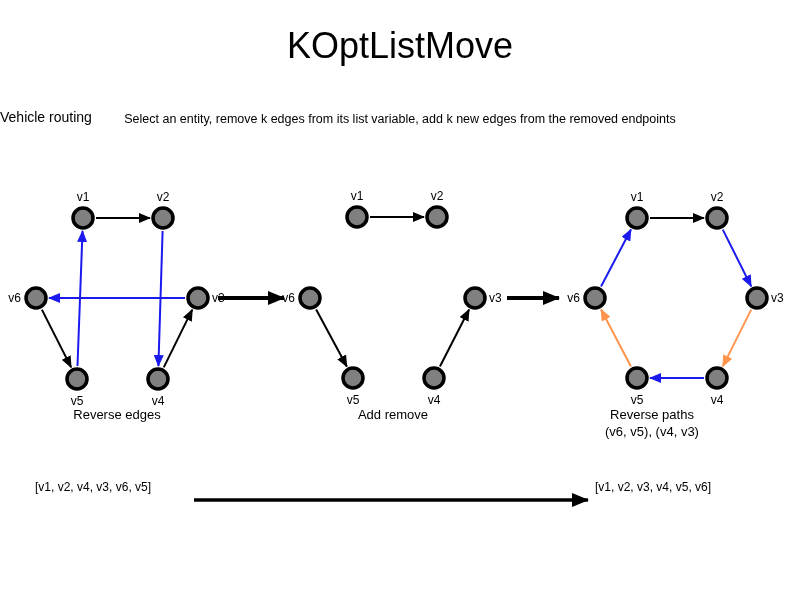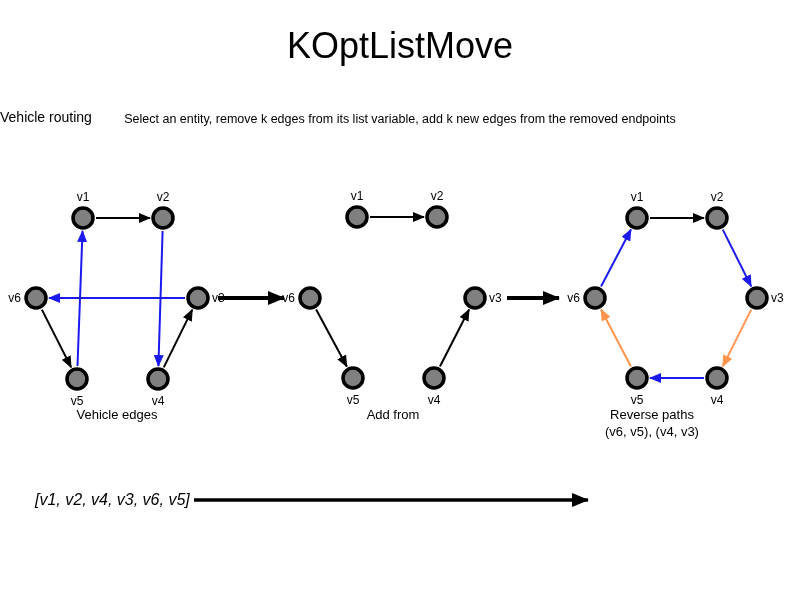--- a/index.html
+++ b/index.html
@@ -18,21 +18,21 @@
   .section-label{
     position:absolute;left:0;right:0;top:108px;text-align:left;
     font-size:14px;line-height:18px;
   }
   .diagram-svg{position:absolute;left:0;top:0;}
   .caption{
     position:absolute;top:406px;transform:translateX(-50%);
     text-align:center;font-size:13px;line-height:17px;white-space:nowrap;
   }
   .seq-text{
-    position:absolute;top:491px;font-size:16px;line-height:18px;white-space:nowrap;font-style:italic;
+    position:absolute;top:478px;font-size:12px;line-height:18px;white-space:nowrap;
   }
 </style>
 </head>
 <body>
 
 <div class="canvas">
 
   <div class="page-title">KOptListMove</div>
   <div class="page-subtitle">Select an entity, remove k edges from its list variable, add k new edges from the removed endpoints</div>
   <div class="section-label">Vehicle routing</div>
@@ -102,25 +102,26 @@
       <circle cx="637" cy="378" r="10" fill="#808080" stroke="#000000" stroke-width="3.5"></circle>
       <text x="637" y="404" text-anchor="middle" font-size="12" fill="#000" font-family="&quot;Liberation Sans&quot;, sans-serif">v5</text>
       <circle cx="595" cy="298" r="10" fill="#808080" stroke="#000000" stroke-width="3.5"></circle>
       <text x="580" y="302" text-anchor="end" font-size="12" fill="#000" font-family="&quot;Liberation Sans&quot;, sans-serif">v6</text>
       <line x1="218" y1="298" x2="284" y2="298" stroke="#000000" stroke-width="4" marker-end="url(#ah-big)"></line>
       <line x1="507" y1="298" x2="559" y2="298" stroke="#000000" stroke-width="4" marker-end="url(#ah-big)"></line>
       <line x1="194" y1="500" x2="588" y2="500" stroke="#000000" stroke-width="3.5" marker-end="url(#ah-big)"></line>
     </svg>
 
   <div class="caption" style="left:117px">
-    <div>Vehicle edges</div>
+    <div>Reverse edges</div>
   </div>
   <div class="caption" style="left:393px">
-    <div>Add from</div>
+    <div>Add remove</div>
   </div>
   <div class="caption" style="left:652px">
     <div>Reverse paths</div>
     <div>(v6, v5), (v4, v3)</div>
   </div>
 
   <div class="seq-text" style="left:35px">[v1, v2, v4, v3, v6, v5]</div>
+  <div class="seq-text" style="left:595px">[v1, v2, v3, v4, v5, v6]</div>
 
 </div>
 
 </body></html>

